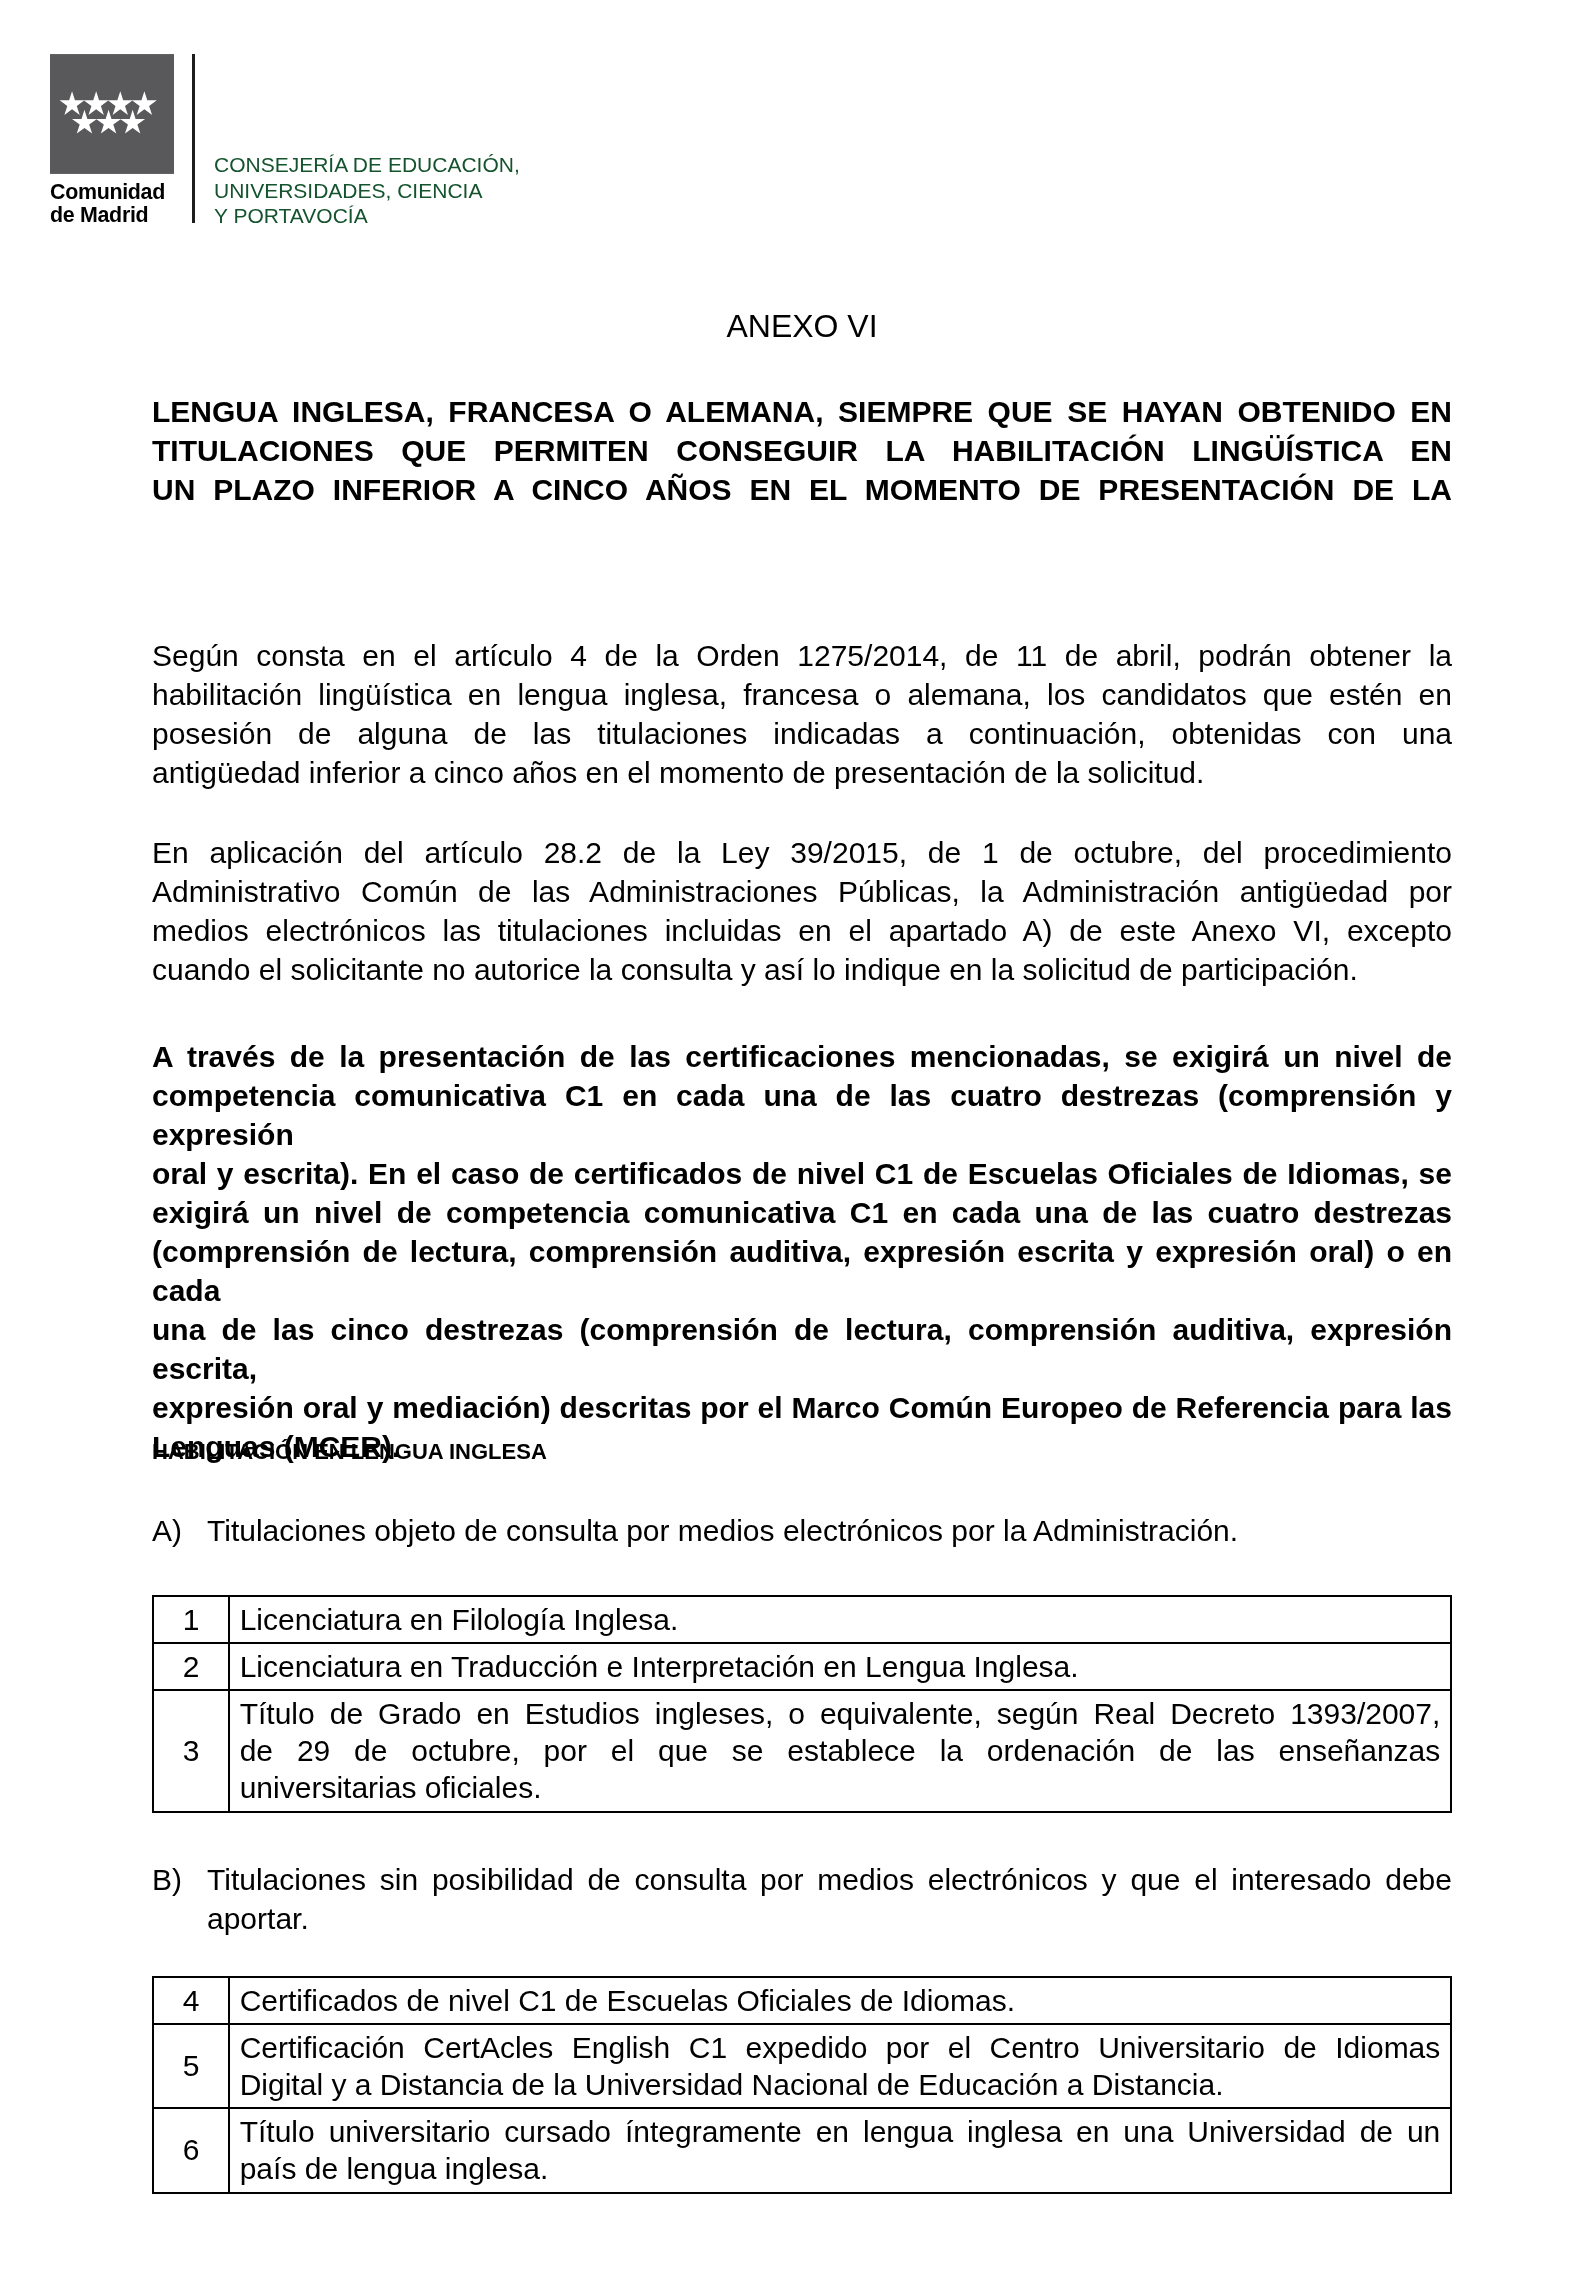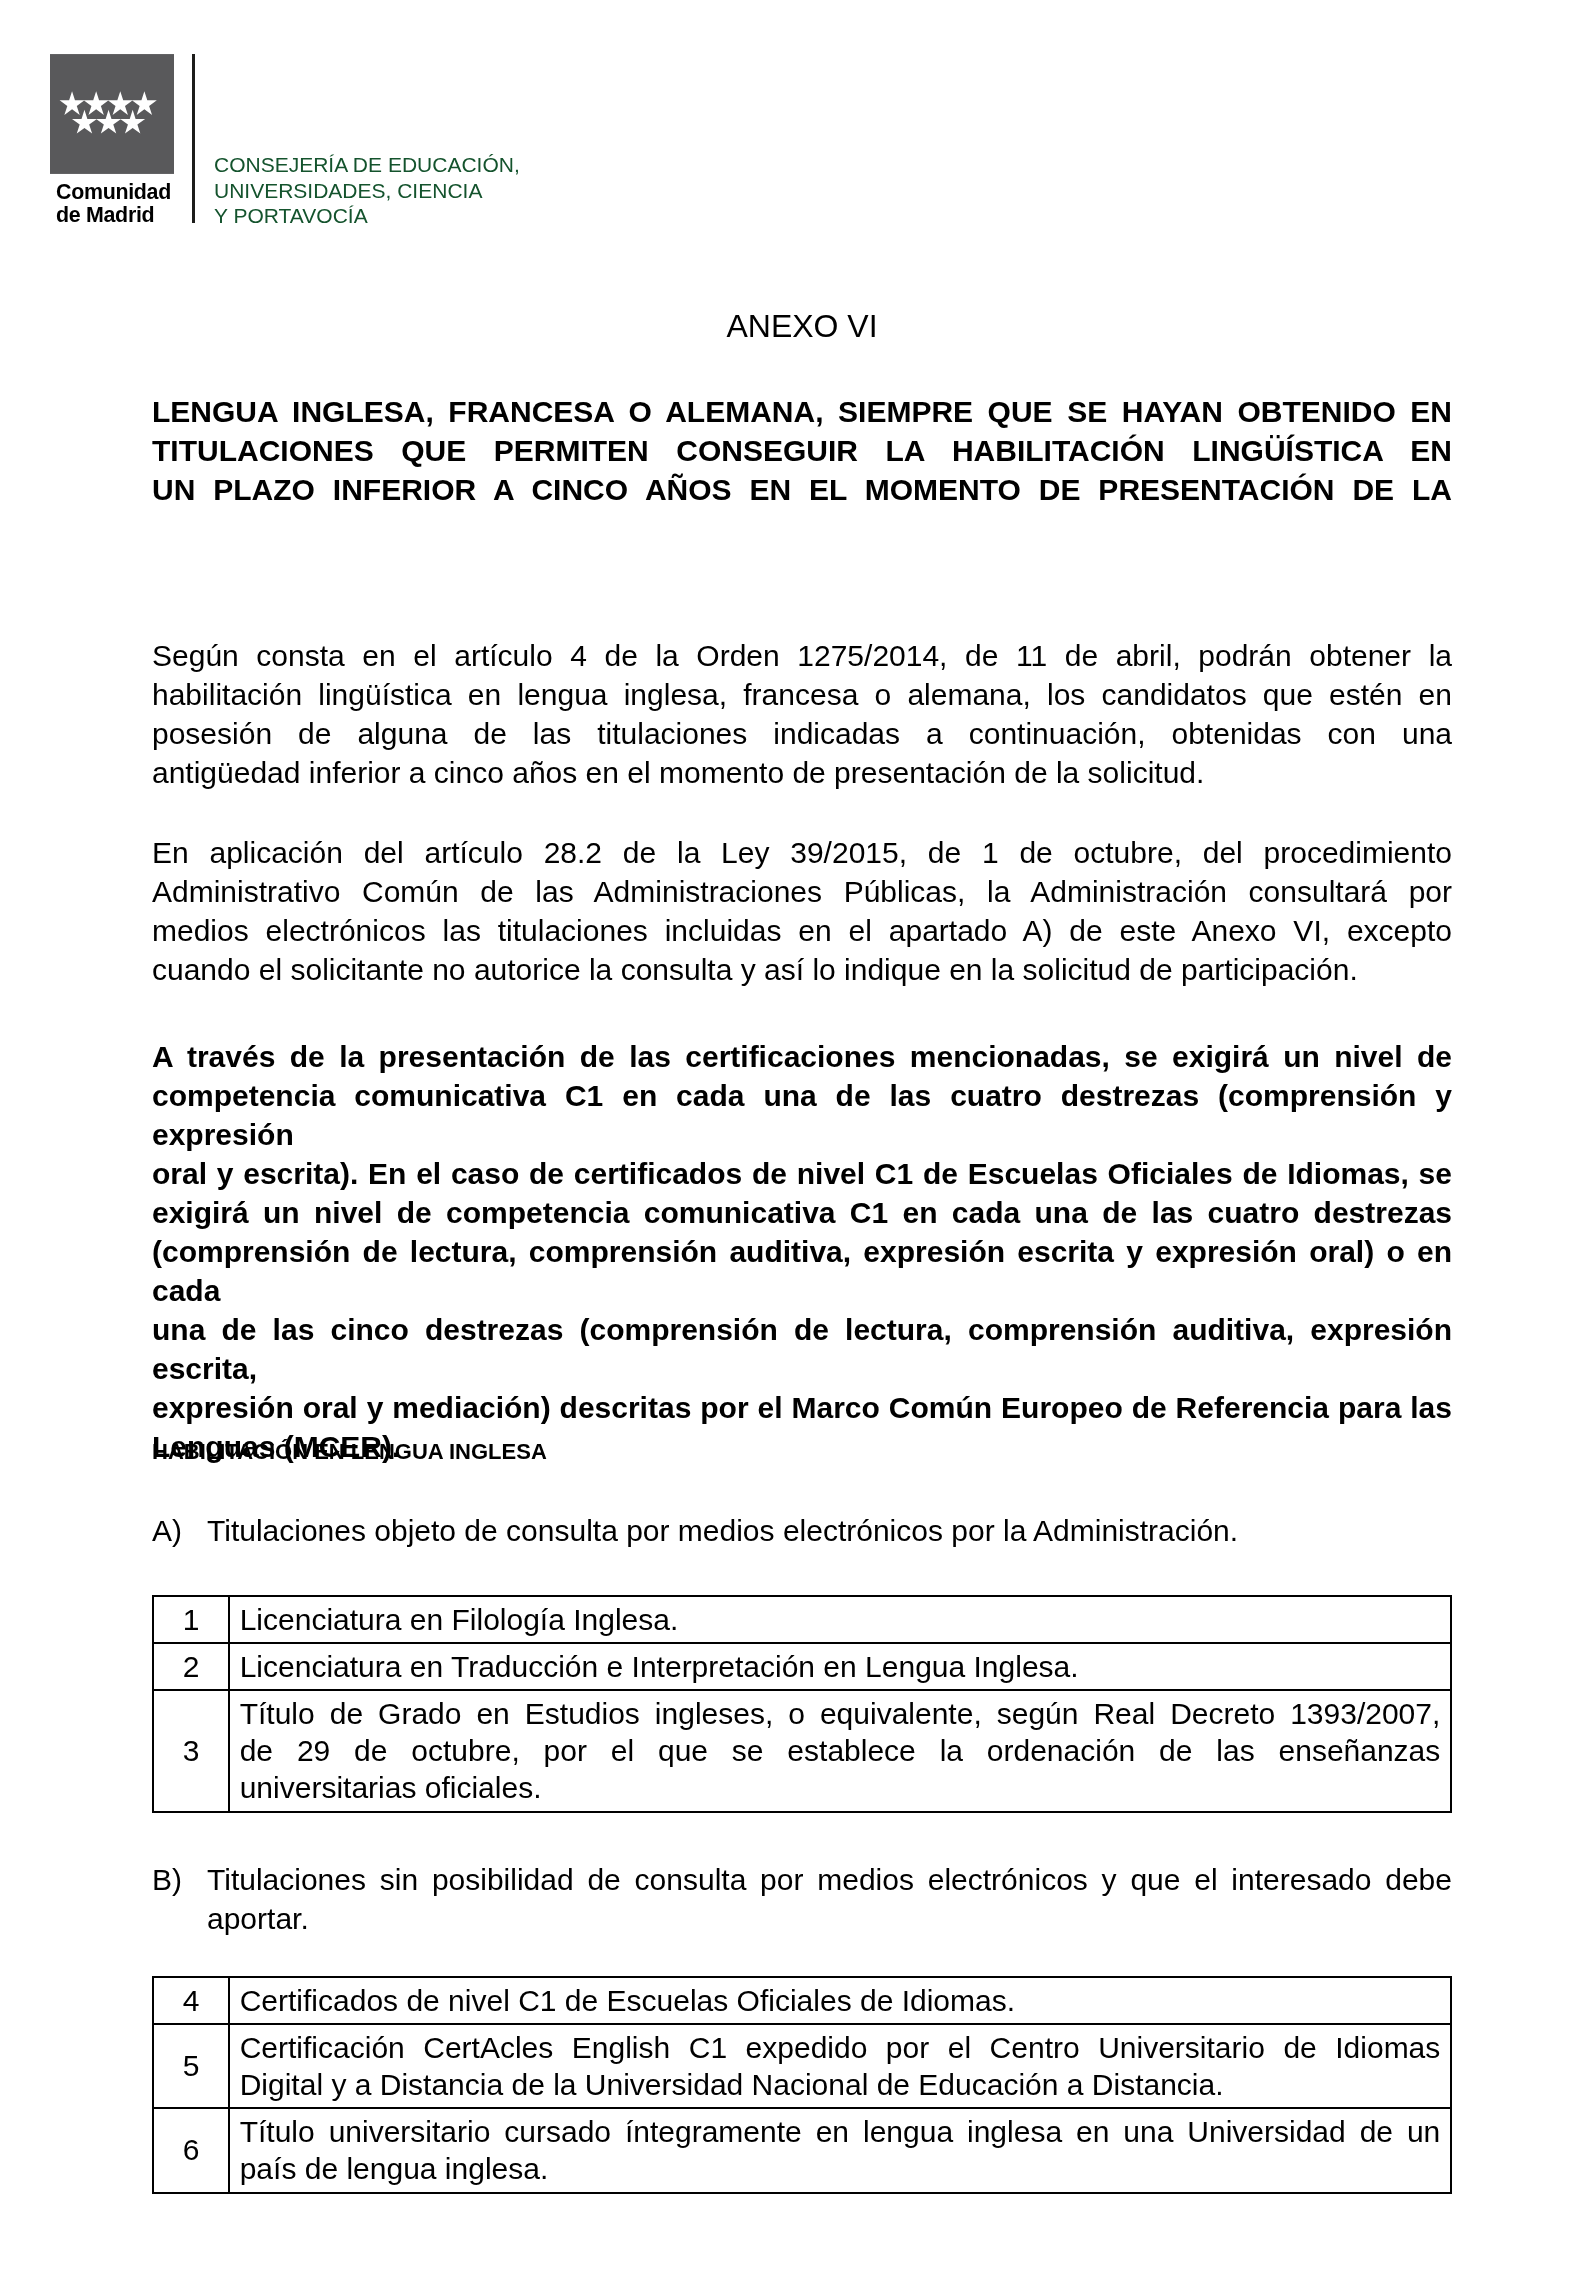--- a/index.html
+++ b/index.html
@@ -11,21 +11,21 @@
   .abs { position:absolute; }
   .block { position:absolute; left:152px; width:1300px; }
   .line { font-size:30px; line-height:39px; white-space:normal; }
   .j { text-align:justify; text-align-last:justify; text-justify:inter-word; }
   .anexo-title { font-size:32px; line-height:39px; text-align:center; }
   .intro .line { font-weight:bold; font-size:30px; }
   .sec-heading { font-size:22px; line-height:39px; font-weight:bold; }
   .hang { padding-left:55px; box-sizing:border-box; }
   .hang .marker { position:absolute; left:0; top:0; font-size:30px; line-height:39px; }
   
-  .logo-name { left:56px; top:181px; font-weight:bold; font-size:21.4px; line-height:23px; letter-spacing:-0.3px; }
+  .logo-name { left:50px; top:181px; font-weight:bold; font-size:21.4px; line-height:23px; letter-spacing:-0.3px; }
   .hdr-divider { left:192px; top:54px; width:3.4px; height:169px; background:#1d1d1b; }
   .dept { left:214px; top:152px; font-size:21px; line-height:25.5px; color:#14532d; }
   
   .tbl { position:absolute; left:152px; width:1300px; border:2.8px solid #000; box-sizing:border-box; }
   .trow { display:flex; }
   .trow + .trow { border-top:2.8px solid #000; }
   .tnum { flex:0 0 74px; border-right:2.1px solid #000; display:flex; align-items:center; justify-content:center; font-size:30px; }
   .tcell { flex:1; padding:4.1px 9.7px; }
   .tcell .line { font-size:30px; line-height:37px; }
 </style>
@@ -72,21 +72,21 @@
 
   <div class="block" style="top:636px;">
     <div class="line j">Según consta en el artículo 4 de la Orden 1275/2014, de 11 de abril, podrán obtener la</div>
     <div class="line j">habilitación lingüística en lengua inglesa, francesa o alemana, los candidatos que estén en</div>
     <div class="line j">posesión de alguna de las titulaciones indicadas a continuación, obtenidas con una</div>
     <div class="line">antigüedad inferior a cinco años en el momento de presentación de la solicitud.</div>
   </div>
 
   <div class="block" style="top:833px;">
     <div class="line j">En aplicación del artículo 28.2 de la Ley 39/2015, de 1 de octubre, del procedimiento</div>
-    <div class="line j">Administrativo Común de las Administraciones Públicas, la Administración consultará por</div>
+    <div class="line j">Administrativo Común de las Administraciones Públicas, la Administración antigüedad por</div>
     <div class="line j">medios electrónicos las titulaciones incluidas en el apartado A) de este Anexo VI, excepto</div>
     <div class="line">cuando el solicitante no autorice la consulta y así lo indique en la solicitud de participación.</div>
   </div>
 
   <div class="block" style="top:1037px;font-weight:bold;">
     <div class="line j">A través de la presentación de las certificaciones mencionadas, se exigirá un nivel de</div>
     <div class="line j">competencia comunicativa C1 en cada una de las cuatro destrezas (comprensión y expresión</div>
     <div class="line j">oral y escrita). En el caso de certificados de nivel C1 de Escuelas Oficiales de Idiomas, se</div>
     <div class="line j">exigirá un nivel de competencia comunicativa C1 en cada una de las cuatro destrezas</div>
     <div class="line j">(comprensión de lectura, comprensión auditiva, expresión escrita y expresión oral) o en cada</div>

